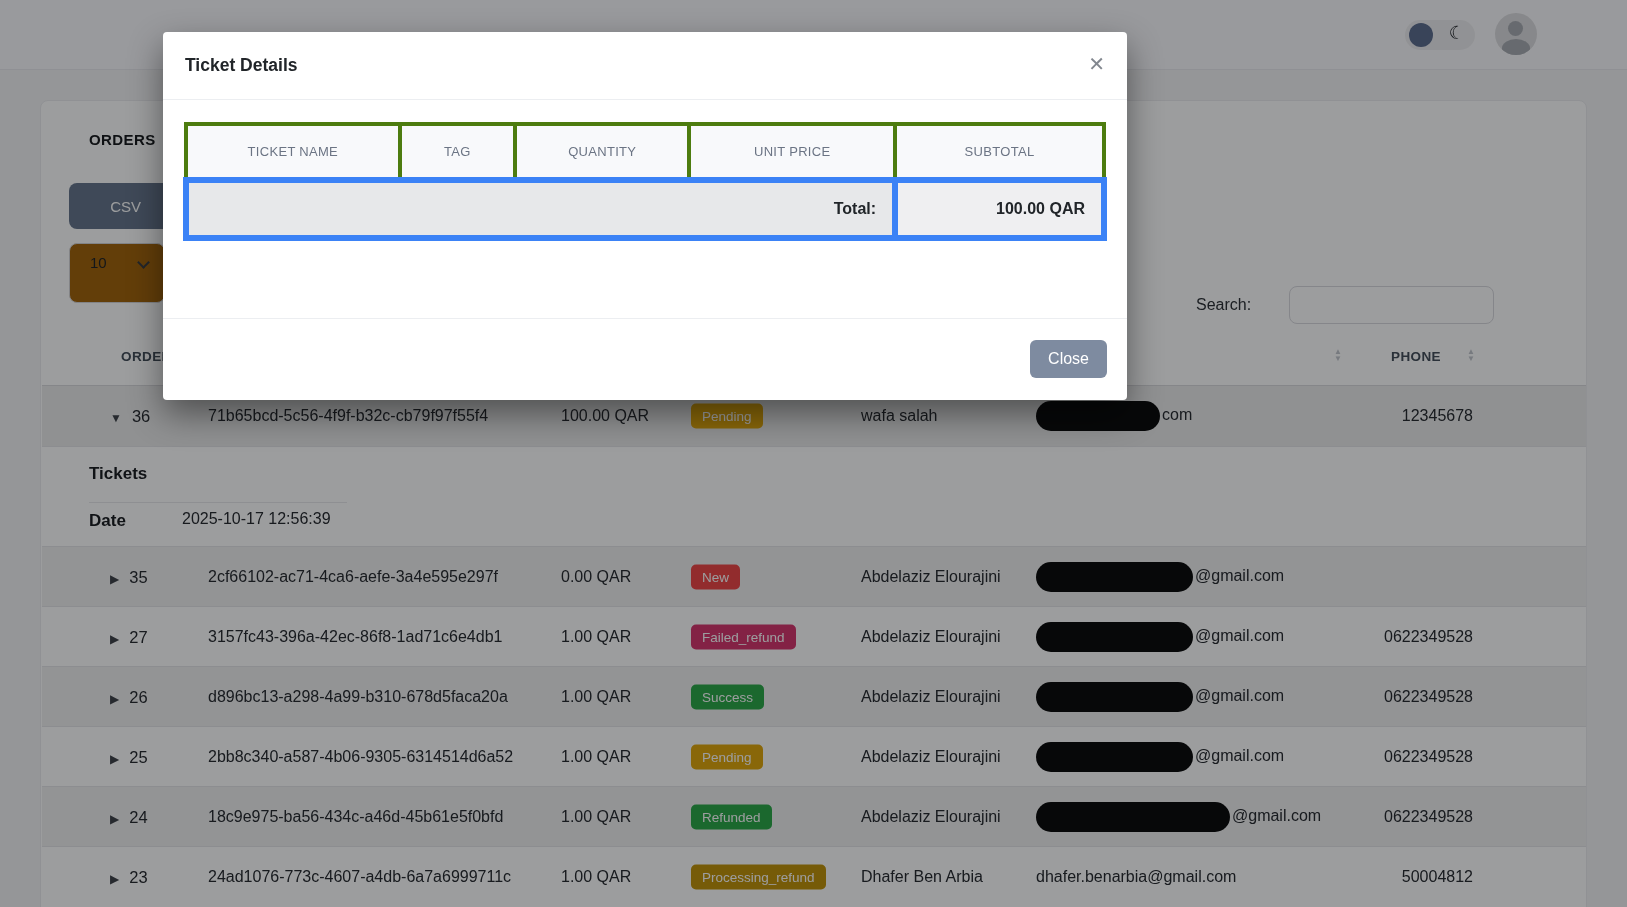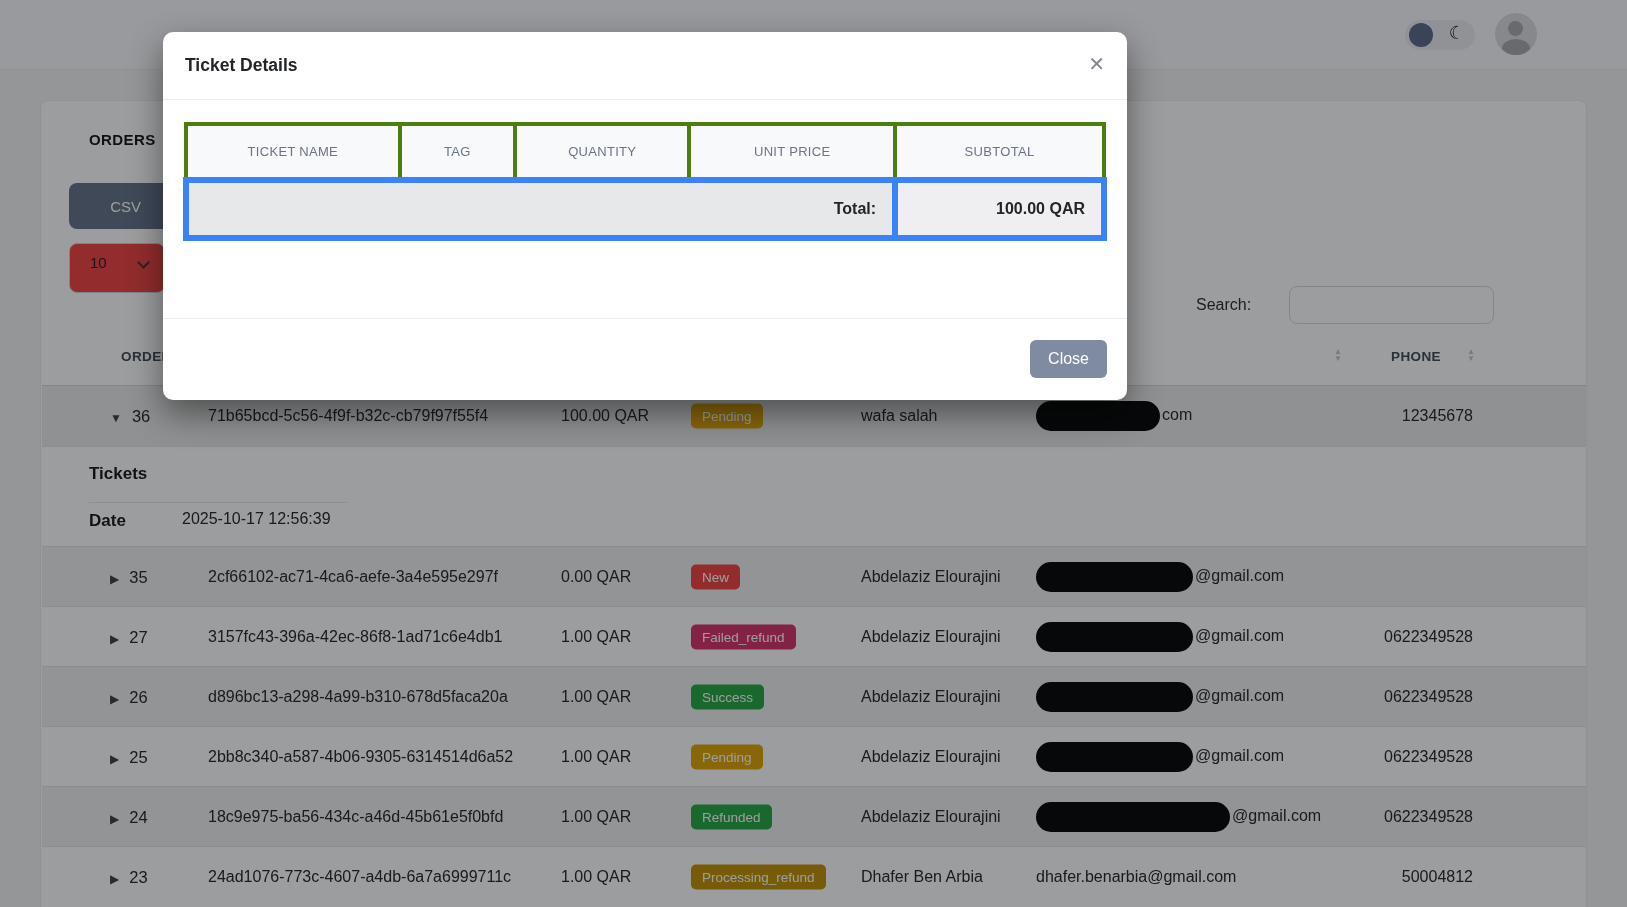--- a/index.html
+++ b/index.html
@@ -16,21 +16,21 @@
   .avatar .head { position:absolute; left:13px; top:8px; width:15px; height:15px; border-radius:50%; background:#a7abb1; }
   .avatar .body { position:absolute; left:7px; top:26px; width:28px; height:18px; border-radius:50% 50% 0 0; background:#a7abb1; }
 
   
   .card { position:absolute; left:40px; top:100px; width:1547px; height:880px; background:#ffffff; border:1px solid #ebebee; border-radius:8px; z-index:1; }
   .orders-title { position:absolute; left:48px; top:30px; font-size:15px; font-weight:bold; letter-spacing:.4px; color:#14171a; }
   .btn-group { position:absolute; left:28px; top:82px; height:46px; display:flex; border-radius:8px; overflow:hidden; }
   .btn-dark { background:#64748b; color:#fff; font-size:15px; border:none; cursor:pointer; font-family:inherit;text-align:right; }
   .btn-csv { width:72px; }
   .btn-export { width:112px; }
-  .page-size { position:absolute; left:28px; top:142px; width:96px; height:50px; border:1px solid #d4d4d8; border-radius:8px; background:#ef4444; cursor:pointer; }
+  .page-size { position:absolute; left:28px; top:142px; width:96px; height:60px; border:1px solid #d4d4d8; border-radius:8px; background:#a16207; cursor:pointer; }
   .page-size .val { position:absolute; left:20px; top:10px; font-size:15px; color:#1c1f23; }
   .chevron-down { position:absolute; right:16px; top:14px; width:9px; height:9px; border-right:2px solid #35393f; border-bottom:2px solid #35393f; transform:rotate(45deg); }
   .search-wrap { position:absolute; left:1155px; top:185px; }
   .search-label { position:absolute; left:0; top:10px; width:88px; text-align:left; font-size:16px; color:#2a2e33; }
   .search-input { position:absolute; left:93px; top:0; width:205px; height:38px; border:1px solid #d9d9de; border-radius:8px; background:#fff; font-family:inherit; font-size:15px; padding:0 10px; }
 
   
   .thead { position:absolute; left:1px; top:230px; width:1544px; height:55px; background:#fff; border-bottom:1px solid #d9d9dd; }
   .th { position:absolute; top:18px; font-size:13.5px; font-weight:bold; letter-spacing:.4px; color:#414b57; cursor:pointer; }
   .th-orderid { left:47px;margin-left:32px; }
@@ -65,21 +65,21 @@
   .row-details { position:relative; width:100%; height:100px; background:#fff; border-top:1px solid #e4e4e8; }
   .dt-label { position:absolute; left:47px; font-size:17px; font-weight:bold; color:#17191d; }
   .tickets-label { top:17px; }
   .ticket-badge { position:absolute; left:142px; top:13px; padding:5px 13px; border-radius:5px; font-size:13px; font-weight:bold; color:#fff; cursor:pointer; }
   .dt-divider { position:absolute; left:47px; top:55px; width:258px; height:1px; background:#e8e8ec; }
   .date-label { top:64px; }
   .date-value { position:absolute; left:140px; top:63px; font-size:16px; color:#24272c; }
 
   
   .overlay { position:absolute; left:0; top:0; width:1627px; height:907px; background:rgba(8,9,12,0.40); z-index:40; }
-  .modal { position:absolute; left:163px; top:32px; width:964px; height:368px; background:#fff; border-radius:10px; box-shadow:0 14px 34px rgba(0,0,0,.45); z-index:60; }
+  .modal { position:absolute; left:163px; top:32px; width:964px; height:368px; background:#fff; border-radius:4px; box-shadow:0 14px 34px rgba(0,0,0,.45); z-index:60; }
   .modal-header { position:relative; height:68px; border-bottom:1px solid #eceef1; }
   .modal-title { position:absolute; left:22px; top:23px; font-size:17.5px; font-weight:bold; color:#212529; }
   .modal-x { position:absolute; right:22px; top:20px; font-size:20px; color:#82878f; background:none; border:none; cursor:pointer; font-family:inherit; }
   .modal-body { padding:22px 20px 0 20px; }
   table.tickets { width:100%; border-collapse:collapse; }
   .tickets th { background:#f8f9fb; border:4px solid #4d7c0f; text-align:center; padding:18px 16px; font-size:13px; font-weight:normal; letter-spacing:.3px; color:#6b7484; cursor:pointer; }
   .tickets td { border:1px solid #e8eaee; padding:17px 16px; font-size:16px; color:#212529; }
   .tickets .c { text-align:center; }
   .tickets .r { text-align:right; }
   .tag-badge { display:inline-block; background:#6366f1; color:#fff; font-size:13px; font-weight:bold; padding:4px 11px; border-radius:6px; }

